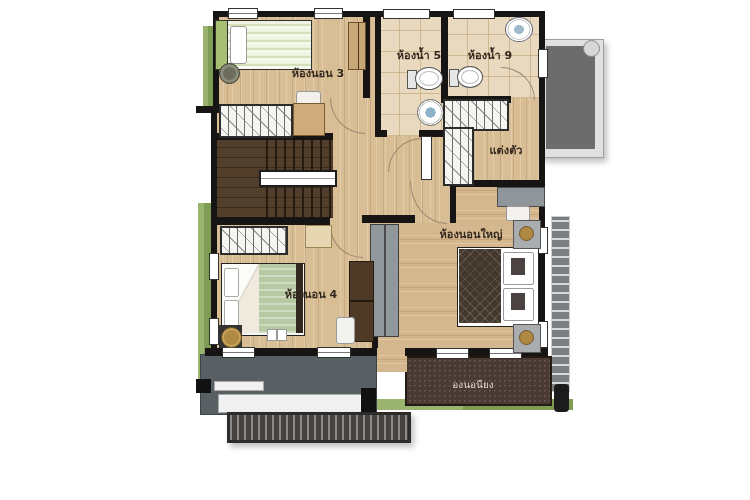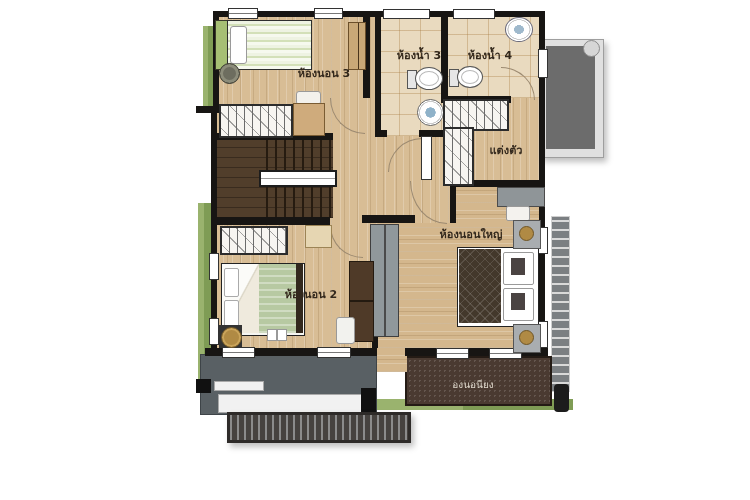--- a/index.html
+++ b/index.html
@@ -154,21 +154,21 @@
   <div class="abs" style="left:224px;top:300px;width:13px;height:27px;background:#fff;border:1px solid #aaa;border-radius:2px"></div>
   <div class="abs" style="left:219px;top:325px;width:23px;height:23px;background:#333"></div>
   <div class="abs" style="left:221px;top:327px;width:19px;height:19px;border-radius:50%;background:#b08a44;border:1px solid #6e5526;box-shadow:inset 0 0 0 2px #caa45b"></div>
   <div class="abs" style="left:267px;top:329px;width:8px;height:10px;background:#fff;border:1px solid #999"></div>
   <div class="abs" style="left:277px;top:329px;width:8px;height:10px;background:#fff;border:1px solid #999"></div>
   <div class="abs" style="left:349px;top:261px;width:23px;height:79px;background:#4f3a28;border:1px solid #241a10;background-image:linear-gradient(0deg,transparent 49%,#241a10 49%,#241a10 52%,transparent 52%)"></div>
   <div class="abs" style="left:336px;top:317px;width:17px;height:25px;background:#f2f2ee;border:1px solid #999;border-radius:3px"></div>
 
   <div class="abs" style="left:259px;top:170px;width:74px;height:13px;background:#fff;border:2px solid #1d1d1d;background-image:linear-gradient(0deg,transparent 45%,#9a9a9a 45%,#9a9a9a 55%,transparent 55%)"></div>
 
-  <div class="lbl" style="left:286px;top:68px;width:76px">ห้องนอน 3</div>
-  <div class="lbl" style="left:390px;top:50px;width:58px">ห้องน้ำ 3</div>
-  <div class="lbl" style="left:461px;top:50px;width:58px">ห้องน้ำ 4</div>
+  <div class="lbl" style="left:280px;top:68px;width:76px">ห้องนอน 3</div>
+  <div class="lbl" style="left:390px;top:50px;width:58px">ห้องน้ำ 5</div>
+  <div class="lbl" style="left:461px;top:50px;width:58px">ห้องน้ำ 9</div>
   <div class="lbl" style="left:481px;top:145px;width:50px">แต่งตัว</div>
   <div class="lbl" style="left:428px;top:229px;width:86px">ห้องนอนใหญ่</div>
-  <div class="lbl" style="left:278px;top:289px;width:66px">ห้องนอน 2</div>
+  <div class="lbl" style="left:278px;top:289px;width:66px">ห้องนอน 4</div>
   <div class="lbl light" style="left:443px;top:379px;width:60px">องนอนียง</div>
 
 </div>
 
 </body></html>

